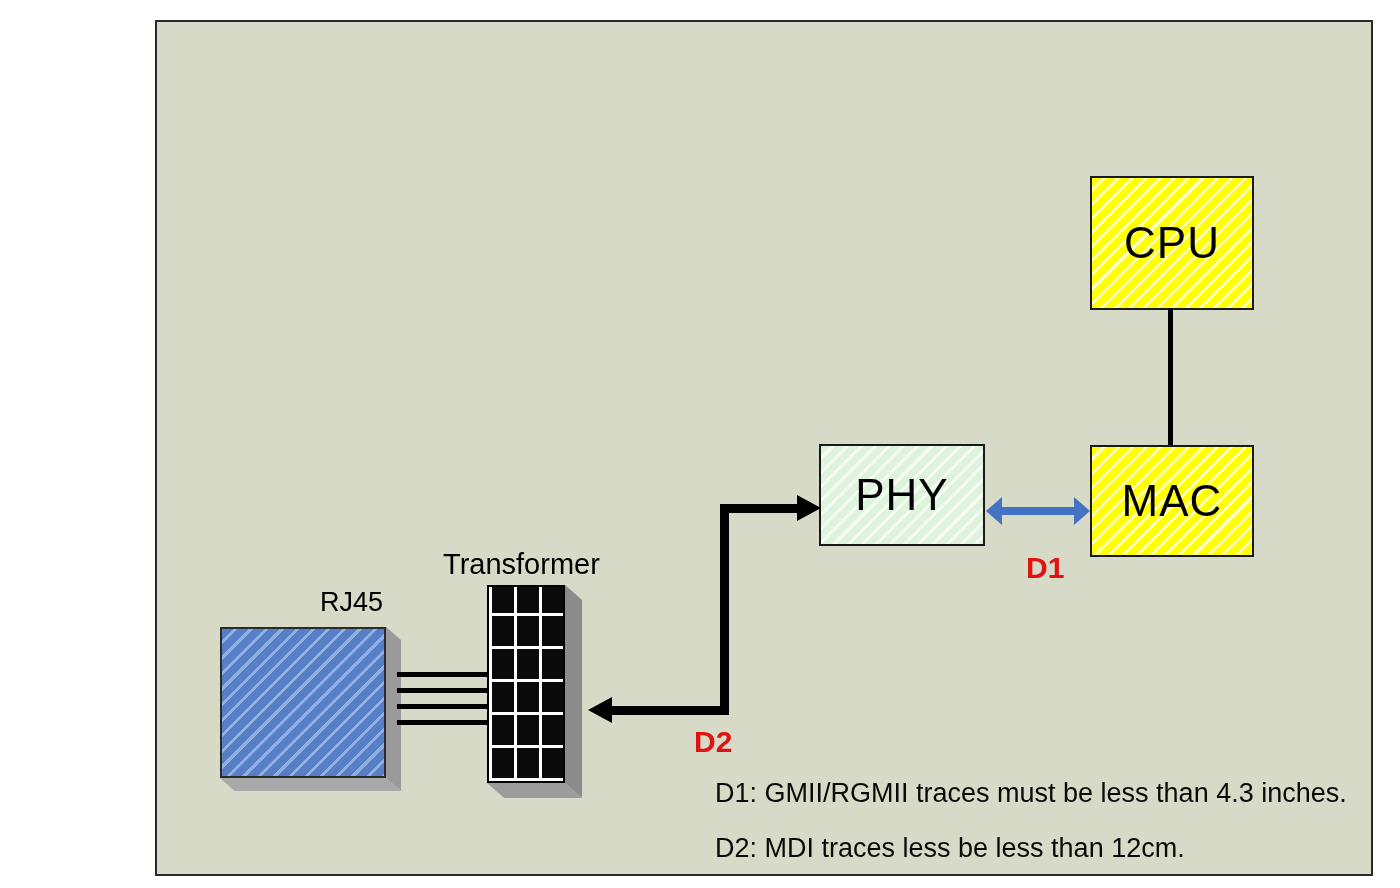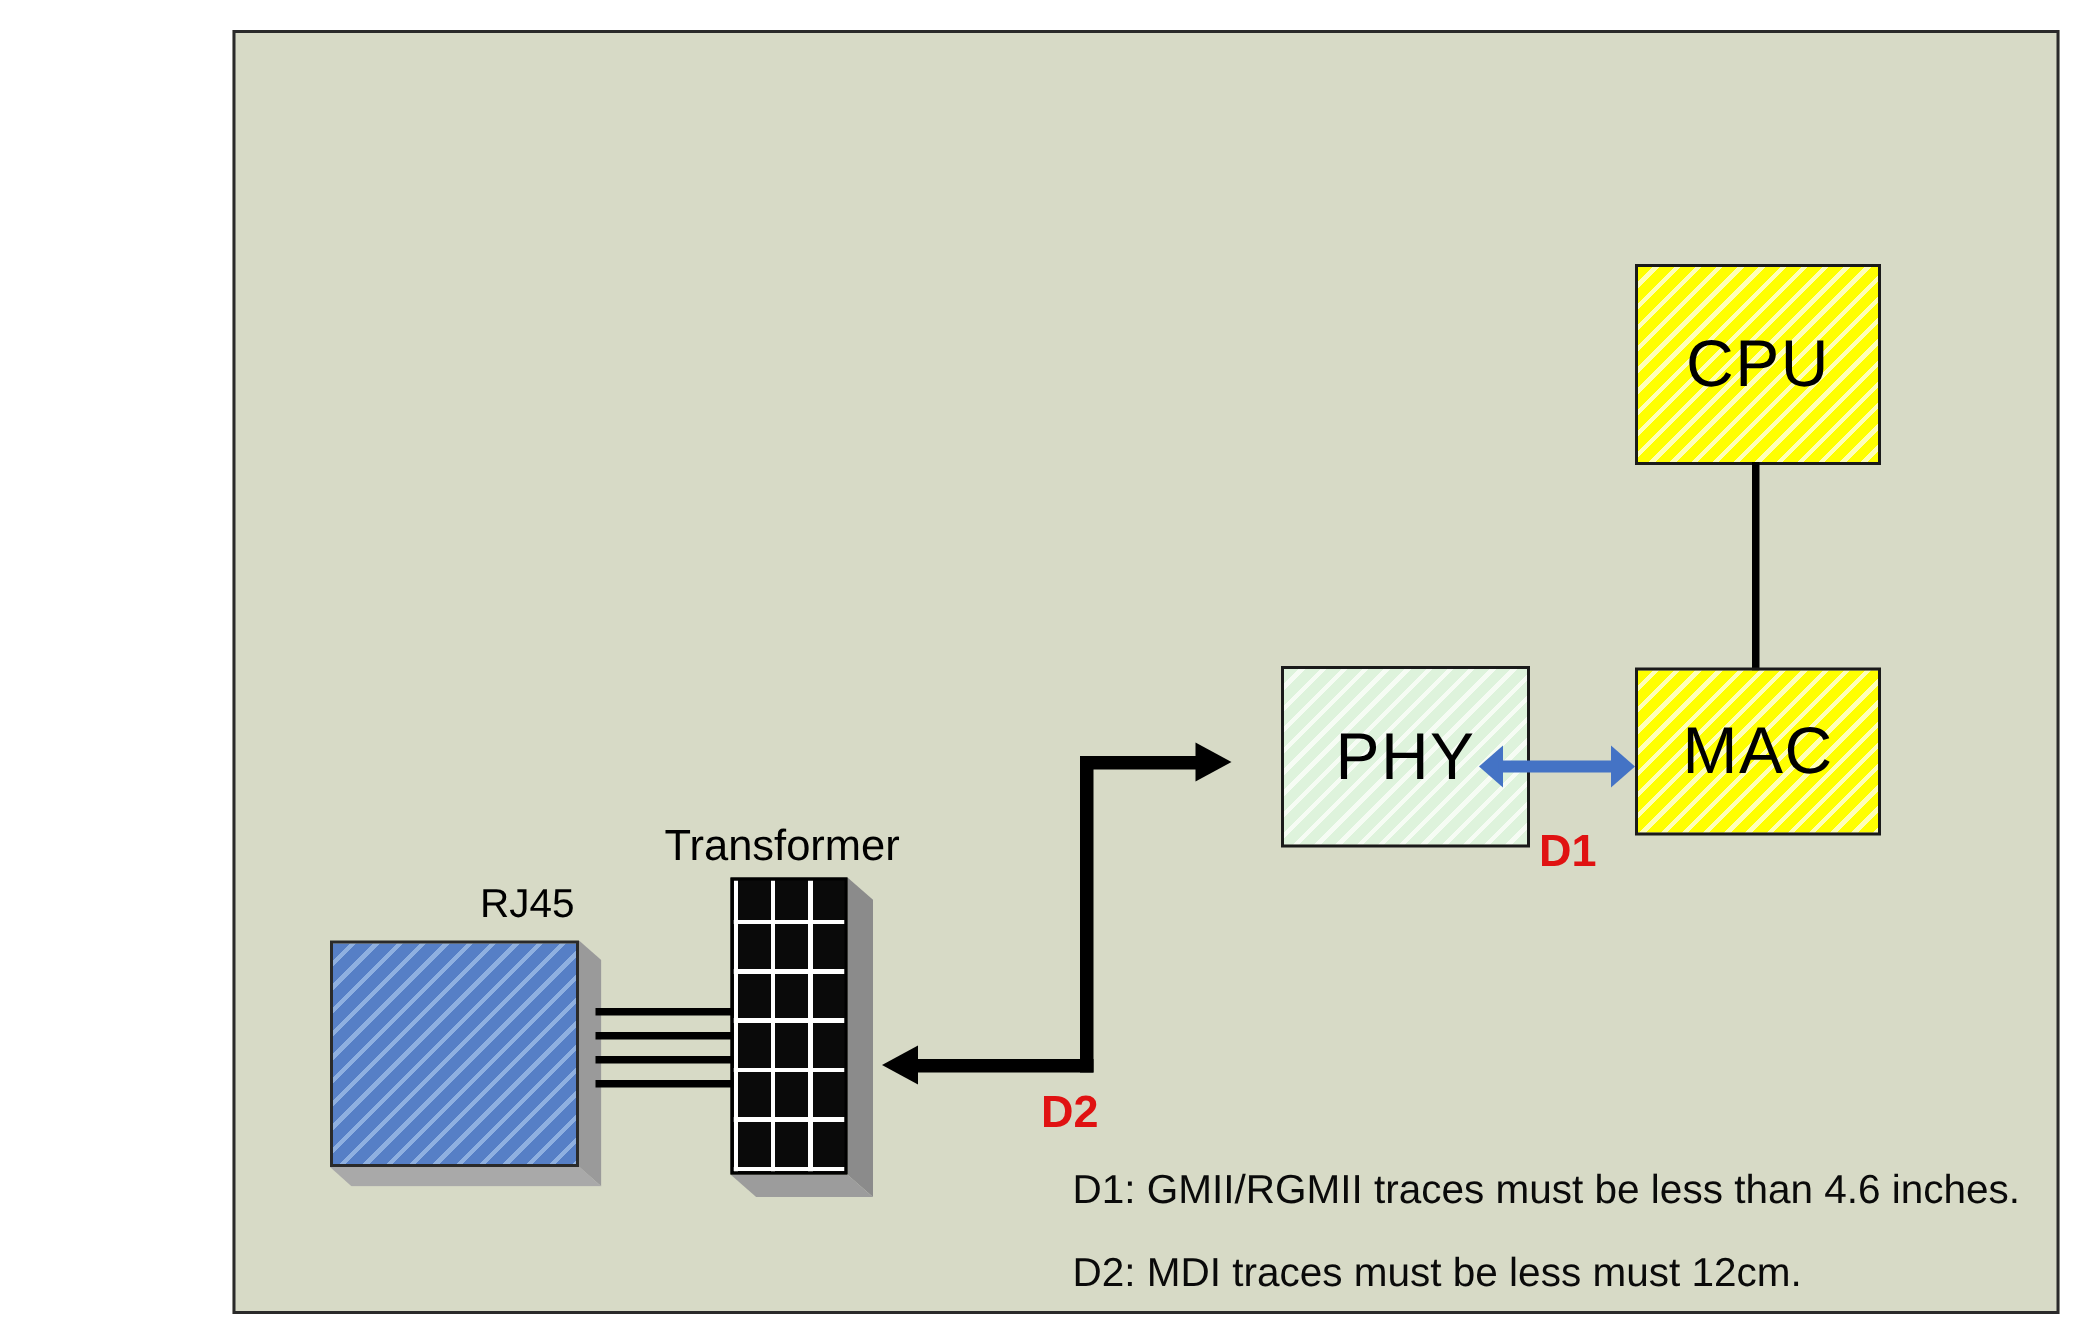--- a/index.html
+++ b/index.html
@@ -17,21 +17,21 @@
     font-size:44px;color:#000;letter-spacing:1px;
   }
   .hatch-yellow{
     background:repeating-linear-gradient(135deg,#ffff00 0 7px,#ffffb8 7px 10px);
   }
   .hatch-green{
     background:repeating-linear-gradient(135deg,#def3dc 0 7px,#f6fcf4 7px 10px);
   }
   .cpu-box{left:933px;top:154px;width:164px;height:134px;}
   .mac-box{left:933px;top:423px;width:164px;height:112px;}
-  .phy-box{left:662px;top:422px;width:166px;height:121px;margin-left:35px;}
+  .phy-box{left:662px;top:422px;width:166px;height:102px;}
 
   .vline-cpu-mac{position:absolute;left:1011px;top:286px;width:5px;height:139px;background:#000;}
 
   
   .blue-arrow{position:absolute;left:829px;top:475px;width:104px;height:28px;}
   .blue-arrow .shaft{position:absolute;left:13px;right:13px;top:10px;height:8px;background:#4473c5;}
   .blue-arrow .head-left{position:absolute;left:0;top:0;width:0;height:0;
     border-top:14px solid transparent;border-bottom:14px solid transparent;border-right:16px solid #4473c5;}
   .blue-arrow .head-right{position:absolute;right:0;top:0;width:0;height:0;
     border-top:14px solid transparent;border-bottom:14px solid transparent;border-left:16px solid #4473c5;}
@@ -139,17 +139,17 @@
     <div class="plain-label rj45-label">RJ45</div>
     <div class="rj45-side"></div>
     <div class="rj45-bottom"></div>
     <div class="rj45-face"></div>
 
     <div class="wire wire1"></div>
     <div class="wire wire2"></div>
     <div class="wire wire3"></div>
     <div class="wire wire4"></div>
 
-    <div class="note note-d1">D1: GMII/RGMII traces must be less than 4.6 inches.</div>
-    <div class="note note-d2">D2: MDI traces must be less must 12cm.</div>
+    <div class="note note-d1">D1: GMII/RGMII traces must be less than 4.3 inches.</div>
+    <div class="note note-d2">D2: MDI traces less be less than 12cm.</div>
 
   </div>
 </div>
 
 </body></html>

